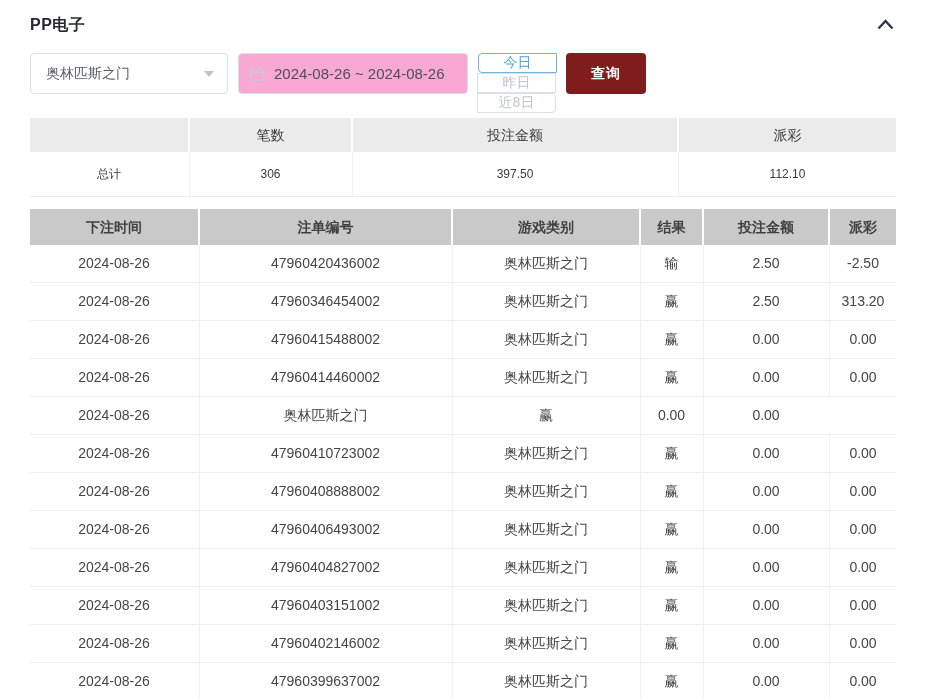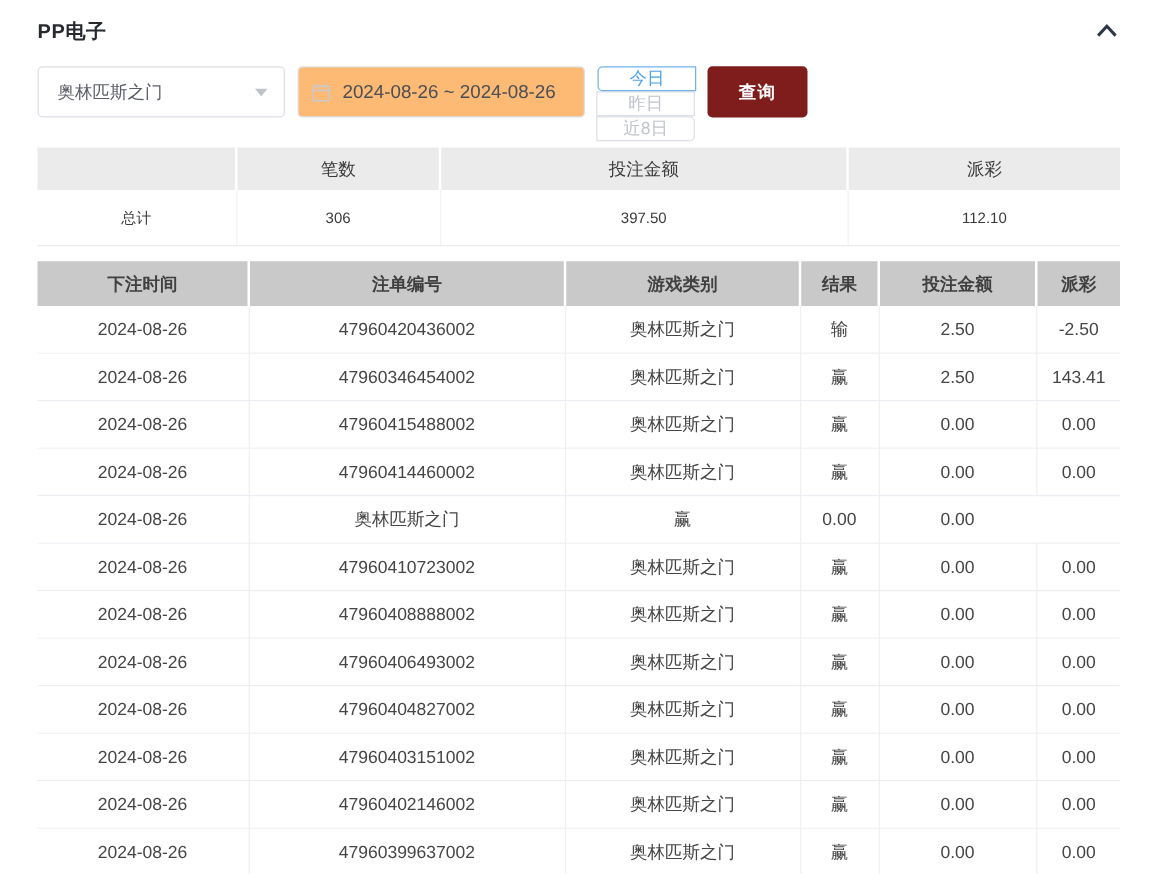--- a/index.html
+++ b/index.html
@@ -28,21 +28,21 @@
     padding: 0 13px 0 15px; font-size: 14px; color: #5a5e66; background:#fff; cursor: pointer;
   }
   .caret-down {
     width: 0; height: 0;
     border-left: 5px solid transparent; border-right: 5px solid transparent;
     border-top: 6px solid #bfc3ca;
   }
   .date-box {
     margin-left: 10px; width: 230px; border: 1px solid #dcdfe6; border-radius: 4px;
     display: flex; align-items: center; gap: 9px; padding: 0 10px;
-    font-size: 15px; color: #4b4f56; background:#fdba74; cursor: pointer; white-space: nowrap;
+    font-size: 15px; color: #4b4f56; background:#f9a8d4; cursor: pointer; white-space: nowrap;
   }
   .btn-group { margin-left: 10px; display: flex; flex-direction: column; }
   .seg-btn {
     width: 79px; background: #fff; border: 1px solid #dcdfe6; color: #c0c4cc;
     font-size: 14px; cursor: pointer;
     display: flex; align-items: center; justify-content: center;
   }
   .seg-btn + .seg-btn { margin-left: -1px; }
   .seg-btn:first-child { border-radius: 4px 0 0 4px; }
   .seg-btn:last-child  { border-radius: 0 4px 4px 0; }
@@ -158,21 +158,21 @@
     <div class="cell">输</div>
     <div class="cell">2.50</div>
     <div class="cell neg">-2.50</div>
   </div>
         <div class="t-grid t-row">
     <div class="cell">2024-08-26</div>
     <div class="cell">47960346454002</div>
     <div class="cell">奥林匹斯之门</div>
     <div class="cell">赢</div>
     <div class="cell">2.50</div>
-    <div class="cell">143.41</div>
+    <div class="cell">313.20</div>
   </div>
         <div class="t-grid t-row">
     <div class="cell">2024-08-26</div>
     <div class="cell">47960415488002</div>
     <div class="cell">奥林匹斯之门</div>
     <div class="cell">赢</div>
     <div class="cell">0.00</div>
     <div class="cell">0.00</div>
   </div>
         <div class="t-grid t-row">

